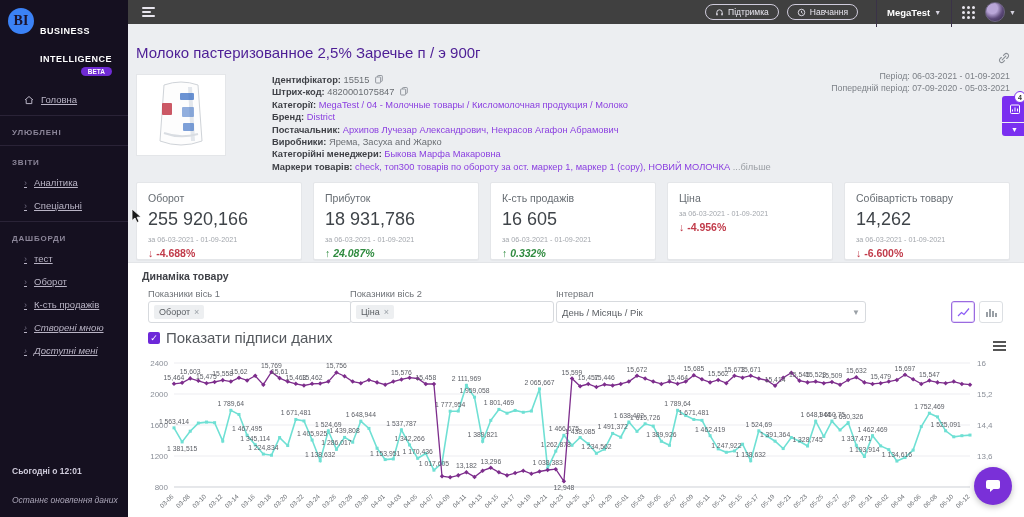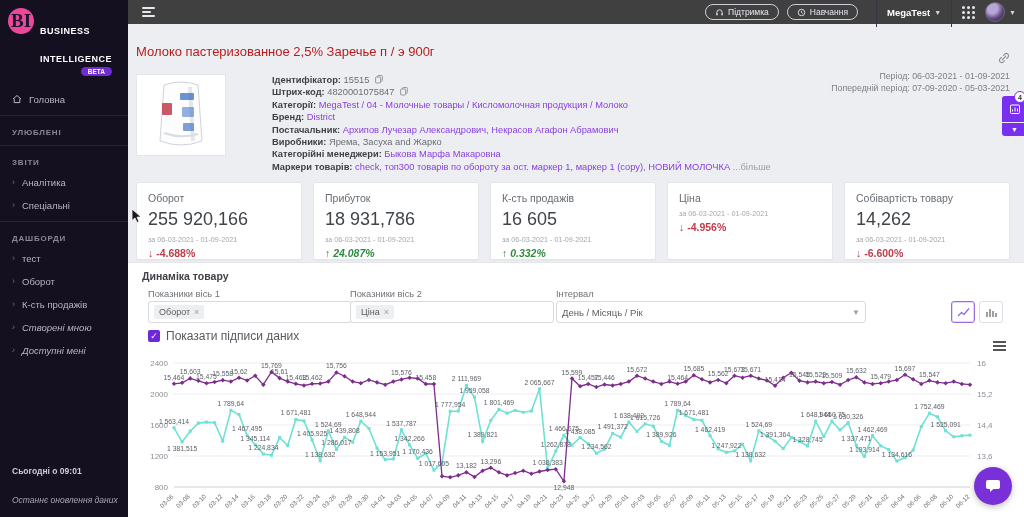--- a/index.html
+++ b/index.html
@@ -2,27 +2,27 @@
 <html><head>
 <meta charset="utf-8">
 <style>
   html,body{margin:0;padding:0;width:1024px;height:517px;overflow:hidden;
     font-family:"Liberation Sans","DejaVu Sans",sans-serif;background:#eceef1;}
   .screen{position:relative;width:1024px;height:517px;}
 
   
   .sidebar{position:absolute;left:0;top:0;width:128px;height:517px;background:#151020;color:#c9c5d3;z-index:5;}
   .logo-row{display:flex;align-items:flex-start;padding:8px 8px 0 8px;gap:6px;}
-  .logo-circle{width:26px;height:26px;border-radius:50%;background:#ec4899;color:#1b1430;
-    font-family:"Liberation Serif","DejaVu Serif",serif;font-weight:bold;font-size:19px;
+  .logo-circle{width:26px;height:26px;border-radius:50%;background:#3b82f6;color:#1b1430;
+    font-family:"Liberation Serif","DejaVu Serif",serif;font-weight:bold;font-size:14px;
     display:flex;align-items:center;justify-content:center;}
   .logo-name{font-size:9px;font-weight:bold;letter-spacing:.5px;color:#fff;line-height:9px;margin-top:19px;}
   .beta-badge{display:inline-block;background:#6f2bd4;color:#fff;font-size:6.5px;font-weight:bold;
     padding:1px 7px;border-radius:6px;margin-top:3px;float:right;}
-  .side-item{display:flex;align-items:flex-start;gap:7px;font-size:9.5px;padding:6px 12px;cursor:pointer;color:#b9b4c5;}
+  .side-item{display:flex;align-items:center;gap:7px;font-size:9.5px;padding:6px 24px;cursor:pointer;color:#b9b4c5;text-decoration:underline;}
   .side-item .chev{color:#6f6a7e;font-size:9px;}
   .side-sec{font-size:8px;letter-spacing:.8px;color:#8b8598;padding:8px 12px 4px 12px;font-weight:bold;}
   .side-div{border-top:1px solid #2a2337;margin:4px 0;}
   .side-foot{position:absolute;left:12px;bottom:12px;font-size:8.5px;color:#cfcbdb;}
   .side-foot .t{font-weight:bold;}
   .side-foot .n{font-style:italic;color:#a9a4b6;margin-top:19px;}
   .italic{font-style:italic;}
 
   
   .topbar{position:absolute;left:128px;top:0;right:0;height:24px;background:#404040;display:flex;align-items:center;z-index:4;}
@@ -36,21 +36,21 @@
   .tenant{color:#fff;font-size:9.5px;font-weight:bold;display:flex;align-items:center;gap:4px;cursor:pointer;}
   .chev-dn{font-size:7px;color:#d5d2de;}
   .grid-ic{display:grid;grid-template-columns:repeat(3,3px);grid-gap:2px;cursor:pointer;}
   .grid-ic i{width:3px;height:3px;background:#e8e6ee;border-radius:50%;}
   .avatar{width:18px;height:18px;border-radius:50%;margin:0 4px 0 10px;cursor:pointer;
     background:radial-gradient(circle at 35% 30%,#b9a6d8 0 30%,#5d4a7a 60%,#2e2342 100%);border:1px solid #6c6480;}
   .av-wrap{display:flex;align-items:center;margin-right:8px;}
 
   
   .content{position:absolute;left:128px;top:30px;right:0;bottom:0;}
-  .page-title{position:absolute;left:8px;top:14px;font-size:13px;color:#b91c1c;}
+  .page-title{position:absolute;left:8px;top:14px;font-size:15px;color:#4c1d95;}
   .link-ic{position:absolute;right:14px;top:22px;cursor:pointer;}
   .period-box{position:absolute;right:14px;top:40px;text-align:right;font-size:8.8px;color:#7c8087;line-height:12px;}
   .export-w{position:absolute;right:-3px;top:66px;width:25px;z-index:6;}
   .export-main{background:#7a2ff0;height:26px;border-radius:3px 0 0 0;position:relative;display:flex;align-items:center;justify-content:center;cursor:pointer;}
   .export-badge{position:absolute;top:-5px;right:1px;background:#fff;border:1px solid #7a2ff0;color:#333;
     font-size:7px;font-weight:bold;width:10px;height:10px;border-radius:50%;display:flex;align-items:center;justify-content:center;}
   .export-chev{background:#7a2ff0;height:13px;margin-top:1px;border-radius:0 0 0 3px;display:flex;align-items:center;justify-content:center;color:#fff;font-size:7px;cursor:pointer;}
 
   
   .prod-img{position:absolute;left:8px;top:44px;width:88px;height:80px;background:#fff;border:1px solid #e4e6e9;
@@ -81,21 +81,21 @@
   .tag{background:#edeff1;border-radius:2px;font-size:9px;color:#5a5e63;padding:2px 5px;display:flex;gap:4px;align-items:center;}
   .tag .x{color:#9aa0a6;cursor:pointer;}
   .sel-text{font-size:9.5px;color:#5a5e63;flex:1;}
   .sel-chev{color:#9aa0a6;font-size:8px;margin-left:auto;}
   .ct-btn{position:absolute;top:38px;width:22px;height:20px;border-radius:3px;display:flex;align-items:center;justify-content:center;cursor:pointer;background:#fff;}
   .ct-line{border:1px solid #9b6bdf;box-shadow:0 0 0 1px #e4d7fb inset;}
   .ct-bar{border:1px solid #dcdfe3;}
   .chk-row{position:absolute;left:20px;top:66px;display:flex;align-items:center;gap:6px;}
   .chk{width:12px;height:12px;background:#6d28d9;border-radius:2px;color:#fff;font-size:9px;line-height:12px;
     text-align:center;cursor:pointer;}
-  .chk-lab{font-size:12px;color:#55595e;}
+  .chk-lab{font-size:15px;color:#55595e;}
   .chart-menu{position:absolute;right:18px;top:76px;cursor:pointer;}
   .chart-menu div{width:13px;height:2px;background:#555;margin:2px 0;}
   .chart-wrap{position:absolute;left:6px;top:86px;}
 
   
   .chat-fab{position:absolute;right:12px;bottom:12px;width:38px;height:38px;border-radius:50%;background:#7a30d8;
     display:flex;align-items:center;justify-content:center;cursor:pointer;z-index:7;box-shadow:0 2px 6px rgba(0,0,0,.25);}
   .cursor{position:absolute;left:131px;top:208px;z-index:9;pointer-events:none;}
 </style>
 </head>
@@ -147,21 +147,21 @@
     </div>
     <div class="side-item italic">
       <span class="chev">›</span>
       <span>Створені мною</span>
     </div>
     <div class="side-item italic">
       <span class="chev">›</span>
       <span>Доступні мені</span>
     </div>
     <div class="side-foot">
-      <div class="t">Сьогодні о 09:01</div>
+      <div class="t">Сьогодні о 12:01</div>
       <div class="n">Останнє оновлення даних</div>
     </div>
   </div>
 
   <div class="topbar">
     <div class="hamb">
         <div class="b1"></div>
         <div class="b2"></div>
         <div class="b3"></div>
       </div>

